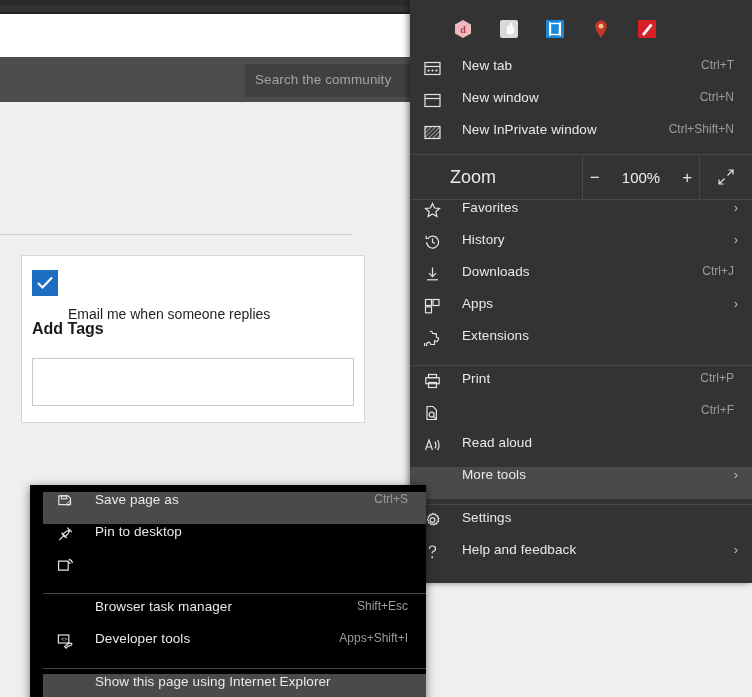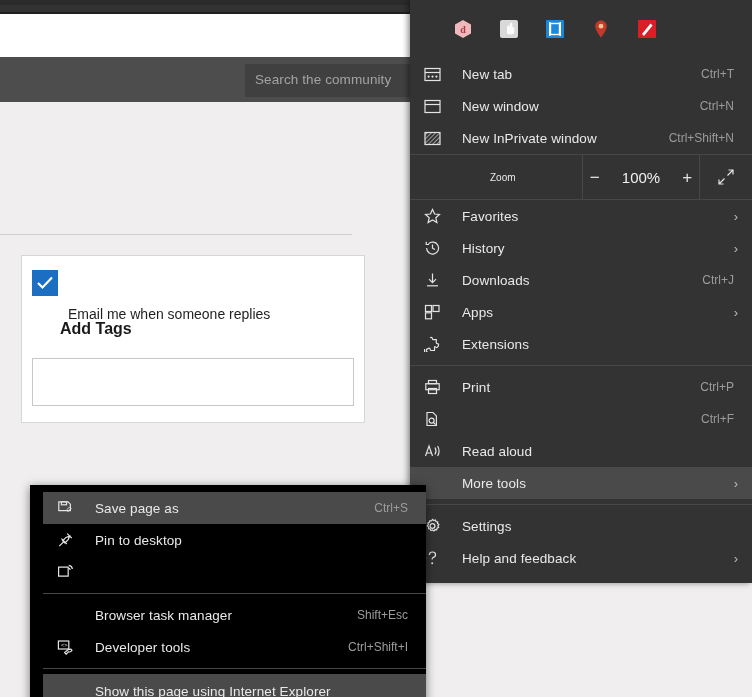--- a/index.html
+++ b/index.html
@@ -36,21 +36,21 @@
     background:#ffffff;border:1px solid #d6d6d6;box-sizing:border-box;
   }
   .chk{
     position:absolute;left:32px;top:270px;width:26px;height:26px;background:#1b6ec2;
   }
   .chk svg{position:absolute;left:4px;top:5px;}
   .chk-label{
     position:absolute;left:68px;top:274px;font-size:14px;color:#1f1f1f;margin-top:32px;
   }
   .add-tags{
-    position:absolute;left:32px;top:320px;font-size:16px;font-weight:bold;color:#1a1a1a;margin-left:28px;
+    position:absolute;left:32px;top:320px;font-size:16px;font-weight:bold;color:#1a1a1a;
   }
   .tag-input{
     position:absolute;left:32px;top:358px;width:322px;height:48px;
     background:#fff;border:1px solid #c8c8c8;box-sizing:border-box;
   }
 
   
   #edge-menu{
     position:absolute;left:410px;top:0px;width:342px;height:583px;
     background:#333333;
@@ -60,36 +60,36 @@
   .toolbar-row{
     position:absolute;left:0;top:0;width:342px;height:58px;
     display:flex;align-items:center;padding-left:42px;box-sizing:border-box;
   }
   .tb-icon{width:22px;height:22px;margin-right:24px;position:relative;}
 
   .menu-sep{height:1px;background:#474747;margin:5px 0;}
   .menu-list{position:absolute;left:0;top:58px;width:342px;}
 
   .mi{
-    position:relative;height:32px;display:flex;align-items:center;
+    position:relative;height:32px;display:flex;
     padding:0 14px 0 14px;box-sizing:border-box;cursor:default;
   }
   .mi .ic{width:24px;min-width:24px;height:20px;display:flex;align-items:center;justify-content:flex-start;margin-right:14px;}
   .mi .lbl{font-size:13.5px;color:#e9e9e9;flex:1;letter-spacing:.1px;}
   .mi .acc{font-size:12px;color:#9c9c9c;margin-left:auto;padding-right:4px;}
   .mi .chev{width:14px;color:#b9b9b9;font-size:13px;text-align:right;margin-left:8px;}
   .mi.hl{background:#4a4a4a;}
 
   
   .zoom-row{
     position:relative;height:46px;display:flex;align-items:center;
     border-top:1px solid #474747;border-bottom:1px solid #474747;
     box-sizing:border-box;
   }
-  .zoom-label{width:172px;padding-left:80px;box-sizing:border-box;font-size:10px;color:#e9e9e9;}
+  .zoom-label{width:172px;padding-left:40px;box-sizing:border-box;font-size:18px;color:#e9e9e9;}
   .zoom-ctrls{
     flex:1;display:flex;align-items:center;justify-content:center;
     border-left:1px solid #474747;border-right:1px solid #474747;
     height:46px;box-sizing:border-box;gap:18px;
   }
   .zoom-btn{font-size:17px;color:#e2e2e2;width:18px;text-align:center;line-height:1;}
   .zoom-val{font-size:15px;color:#f0f0f0;min-width:38px;text-align:center;}
   .zoom-full{width:52px;display:flex;align-items:center;justify-content:center;}
 
   
@@ -403,21 +403,21 @@
 
   <div class="mi">
     <span class="ic">
       <svg width="17" height="16" viewBox="0 0 17 16">
         <rect class="stroke" x="1.4" y="2" width="10.4" height="8"></rect>
         <text x="4" y="7.8" font-size="5.5" fill="#e4e4e4" font-family="'Liberation Sans',sans-serif">&lt;&gt;</text>
         <path class="stroke" d="M11.2 10.6 q2.6-1.4 3.8 .6 -1.2 2.4-3.6 1.6 l-2.2 2.4 -1.6-1.6 z"></path>
       </svg>
     </span>
     <span class="lbl">Developer tools</span>
-    <span class="acc">Ctrl+Shift+I</span>
+    <span class="acc">Apps+Shift+I</span>
   </div>
 
   <div class="menu-sep"></div>
 
   <div class="mi hl" style="height:34px;">
     <span class="ic"></span>
     <span class="lbl">Show this page using Internet Explorer</span>
   </div>
 </div>
 

